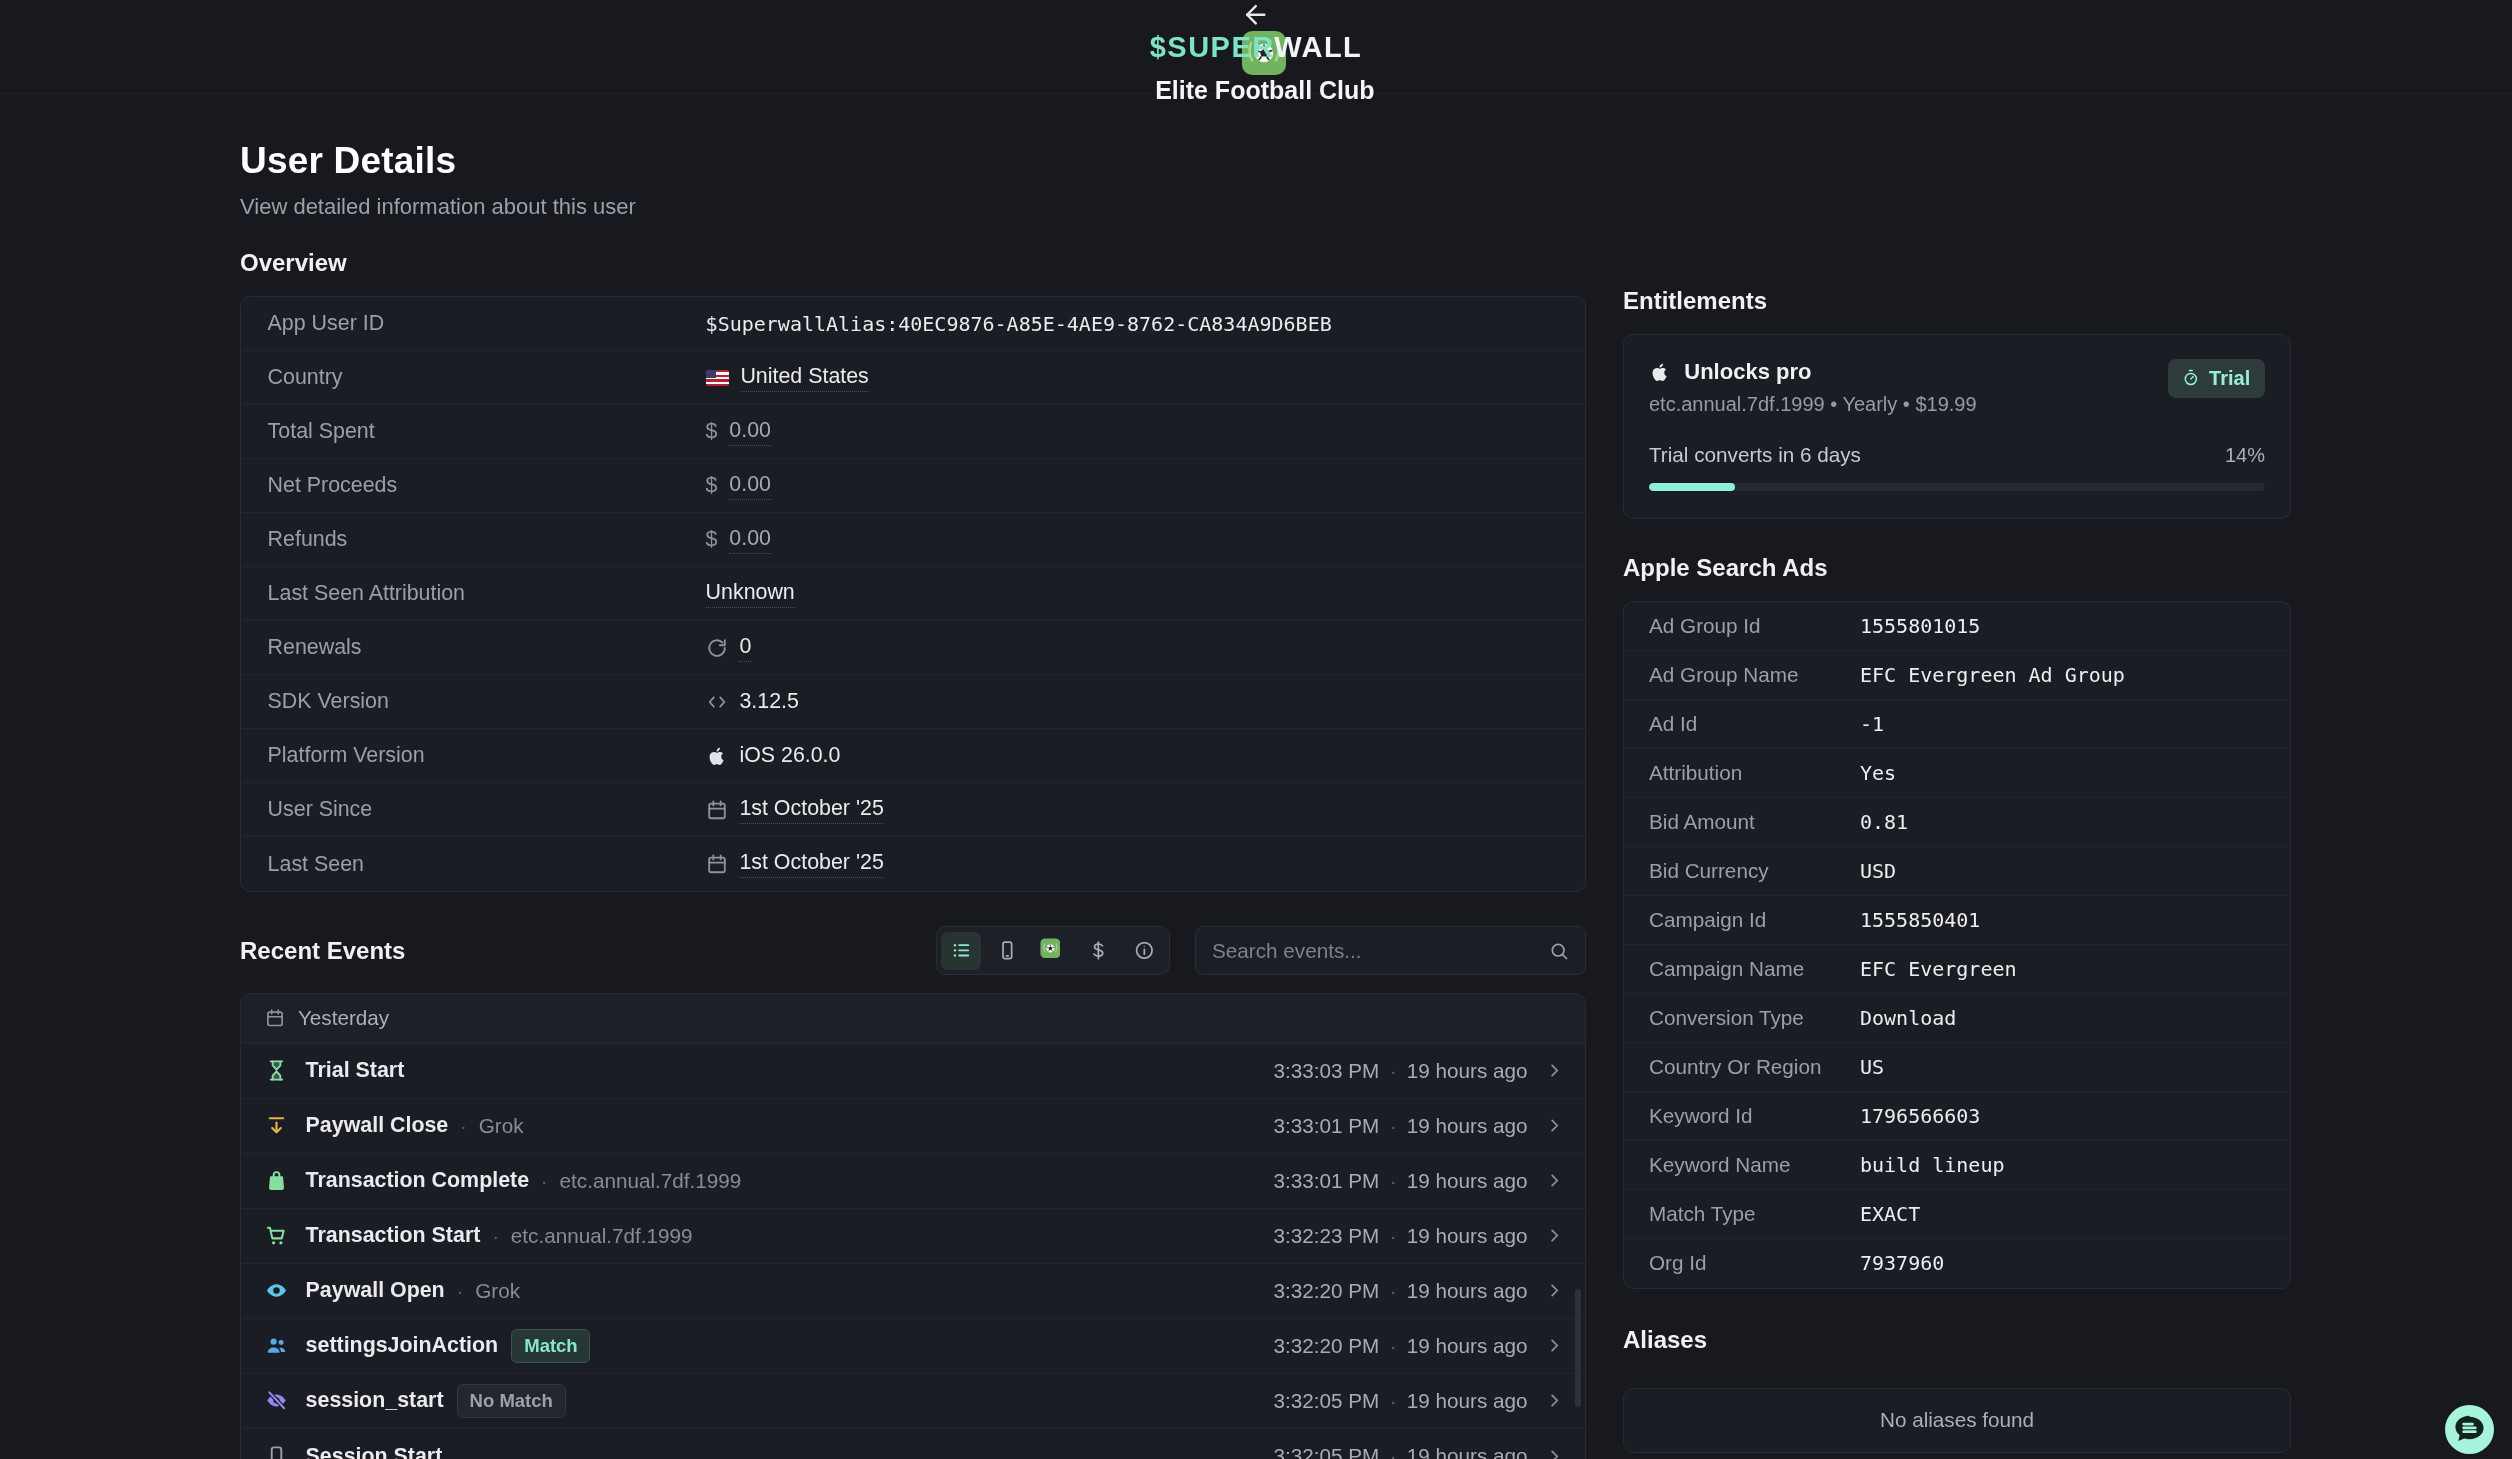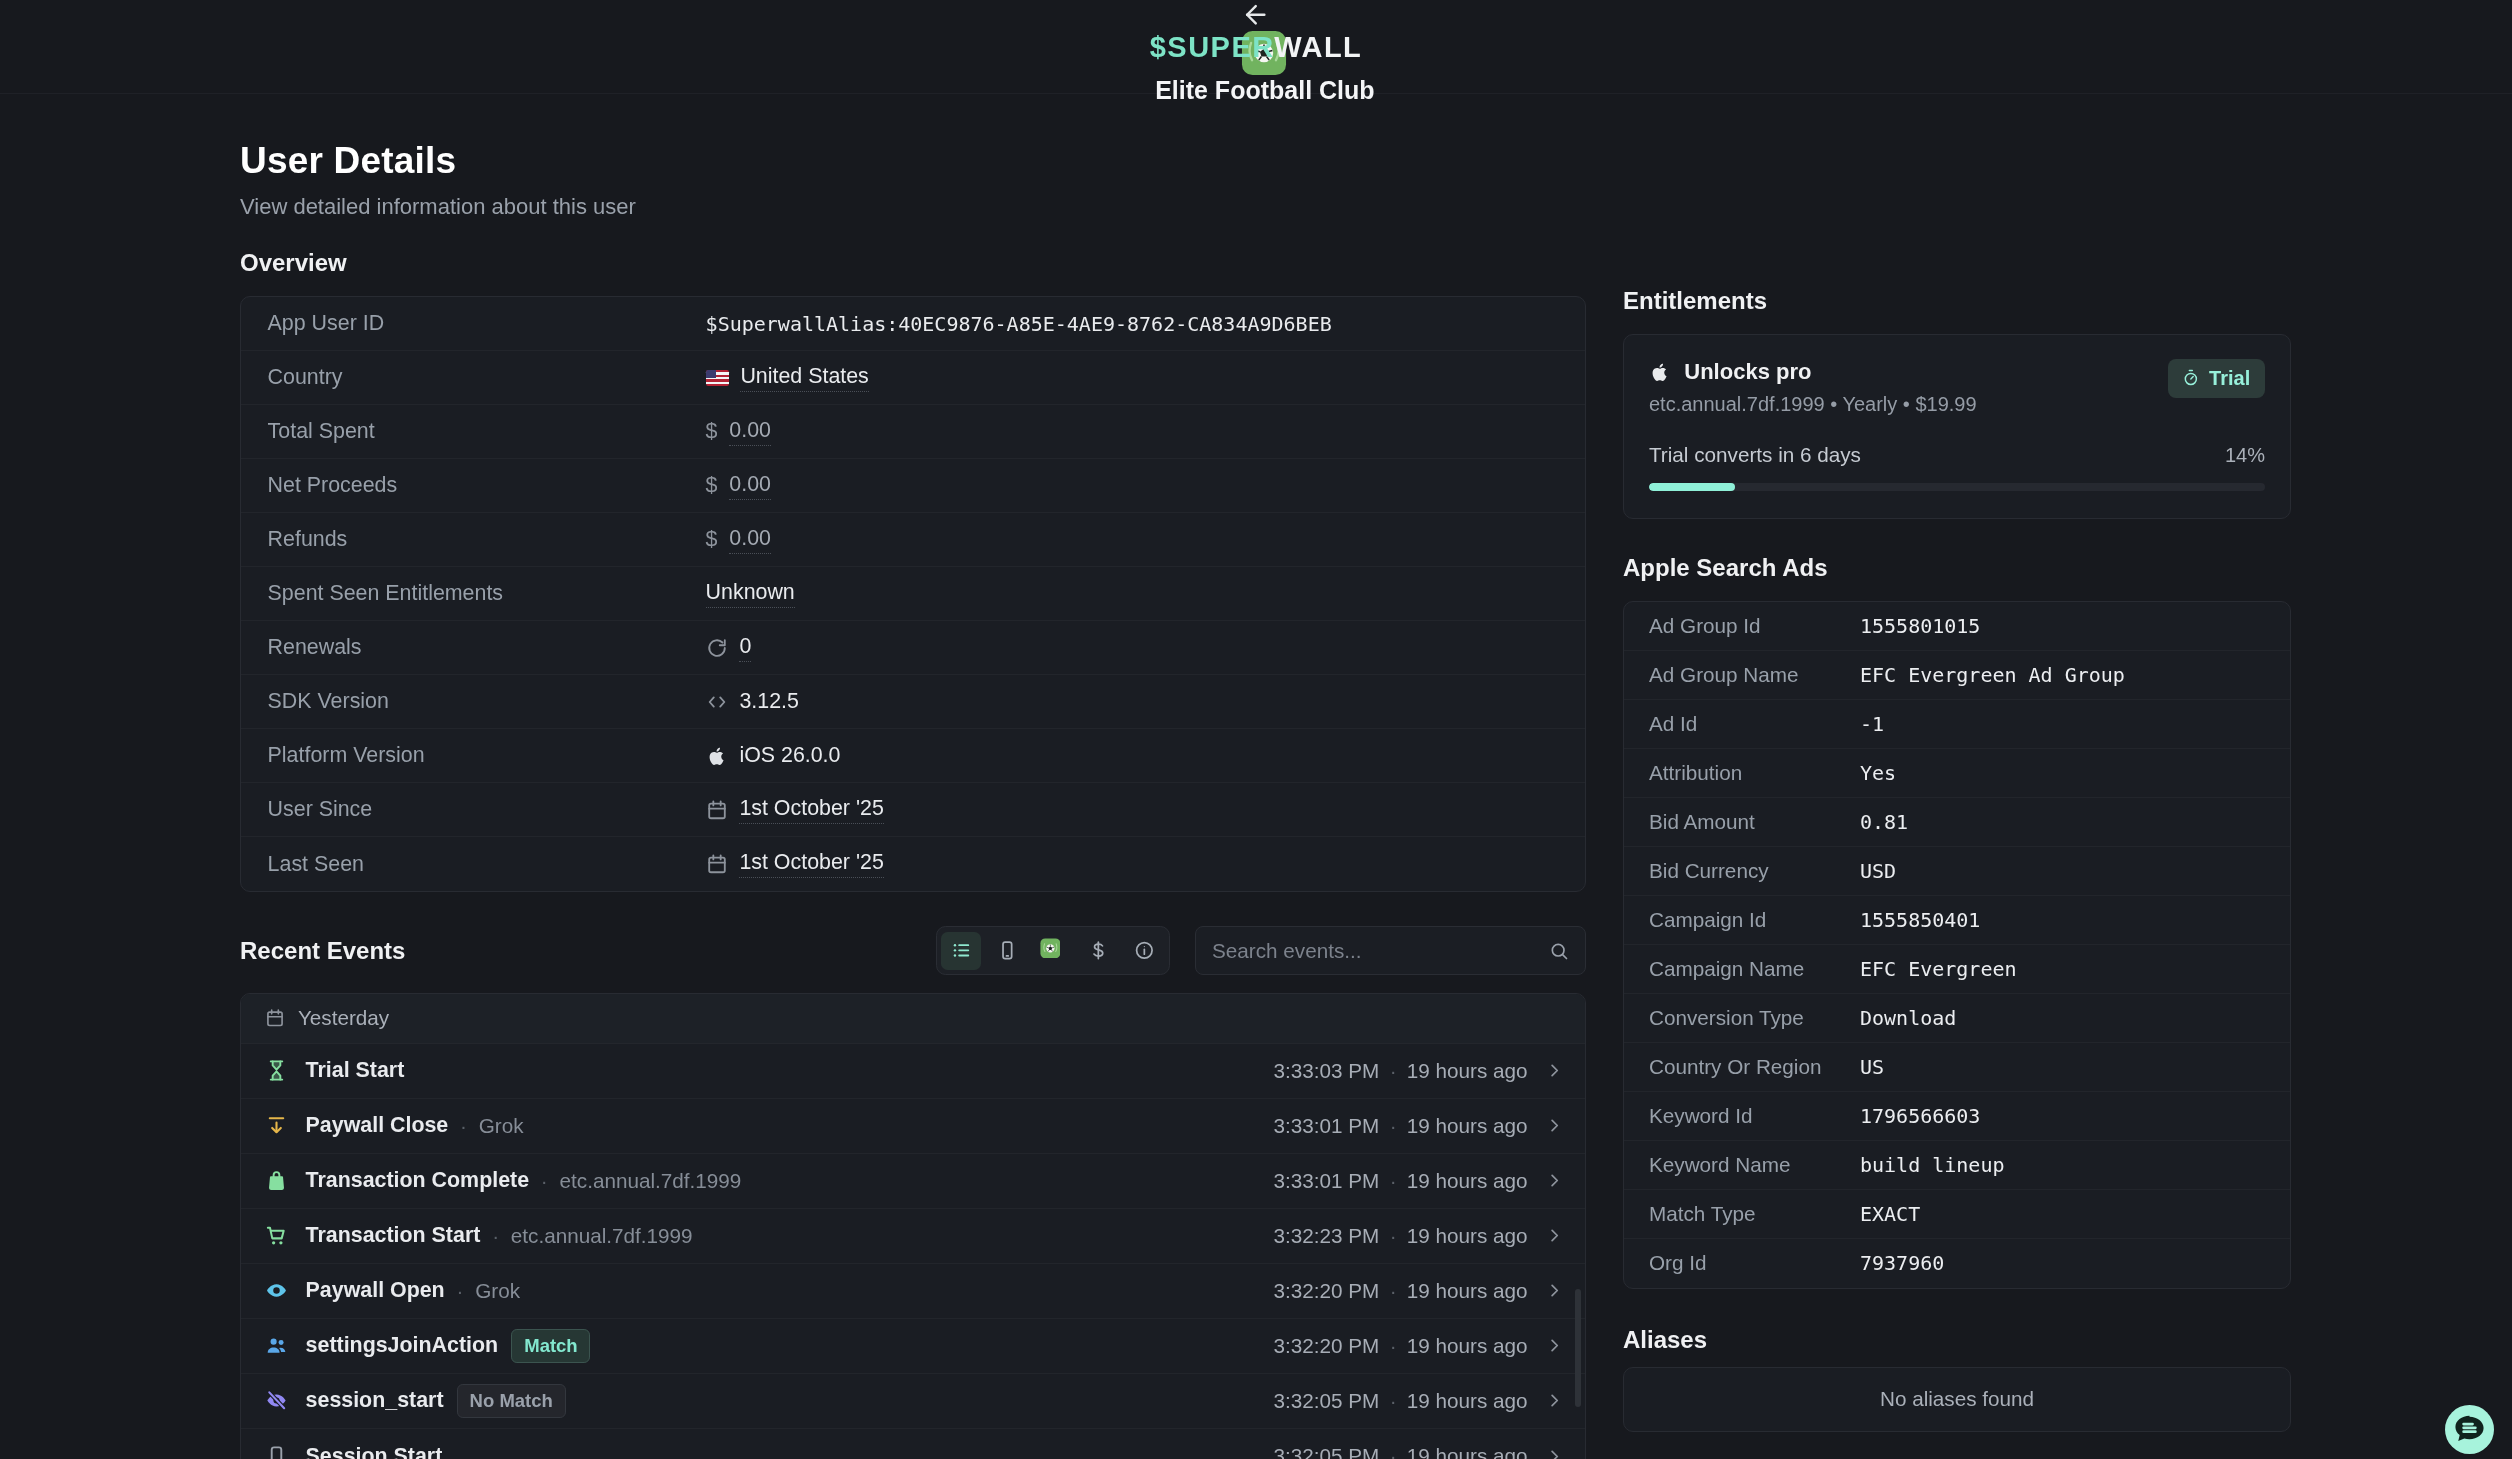--- a/index.html
+++ b/index.html
@@ -159,21 +159,21 @@
   .ent-trial-row { margin-top:26.6px; display:flex; align-items:center; justify-content:space-between; }
   .ent-trial-text { font-size:20.7px; color:#c6cbd2; }
   .ent-trial-pct  { font-size:20px; color:#aab0b9; }
   .progress-track { margin-top:16px; height:8px; border-radius:4.4px; background:#262930; overflow:hidden; }
   .progress-fill  { height:100%; border-radius:4.4px; background:#8ff0d8; }
 
   .sec-asa { margin-top:35px; }
   .sec-asa h2 { margin-bottom:19px; }
 
   .sec-aliases { margin-top:37px; }
-  .sec-aliases h2 { margin-bottom:13px; }
+  .sec-aliases h2 { margin-bottom:34px; }
   .aliases-card { height:65px; display:flex; align-items:center; justify-content:center; }
   .aliases-empty { font-size:20.7px; color:#aab0b9; }
 
   
   .chat-fab {
     position:fixed; right:17.7px; bottom:5.2px; width:49px; height:49px;
     border:none; background:none; cursor:pointer; padding:0;
   }
   .chat-fab svg { width:49px; height:49px; }
 </style>
@@ -241,21 +241,21 @@
             </div>
           </div>
           <div class="kv-row">
             <div class="kv-label">Refunds</div>
             <div class="kv-value">
               <span class="dollar-glyph">$</span>
               <span class="val-dotted val-dim">0.00</span>
             </div>
           </div>
           <div class="kv-row">
-            <div class="kv-label">Spent Seen Entitlements</div>
+            <div class="kv-label">Last Seen Attribution</div>
             <div class="kv-value">
               <span class="val-dotted ">Unknown</span>
             </div>
           </div>
           <div class="kv-row">
             <div class="kv-label">Renewals</div>
             <div class="kv-value">
               <span class="v-icon">
                 <svg viewBox="0 0 24 24" fill="none" stroke="currentColor" stroke-width="2" stroke-linecap="round" stroke-linejoin="round">
                   <path d="M20.5 12a8.5 8.5 0 1 1-2.5-6"></path>

